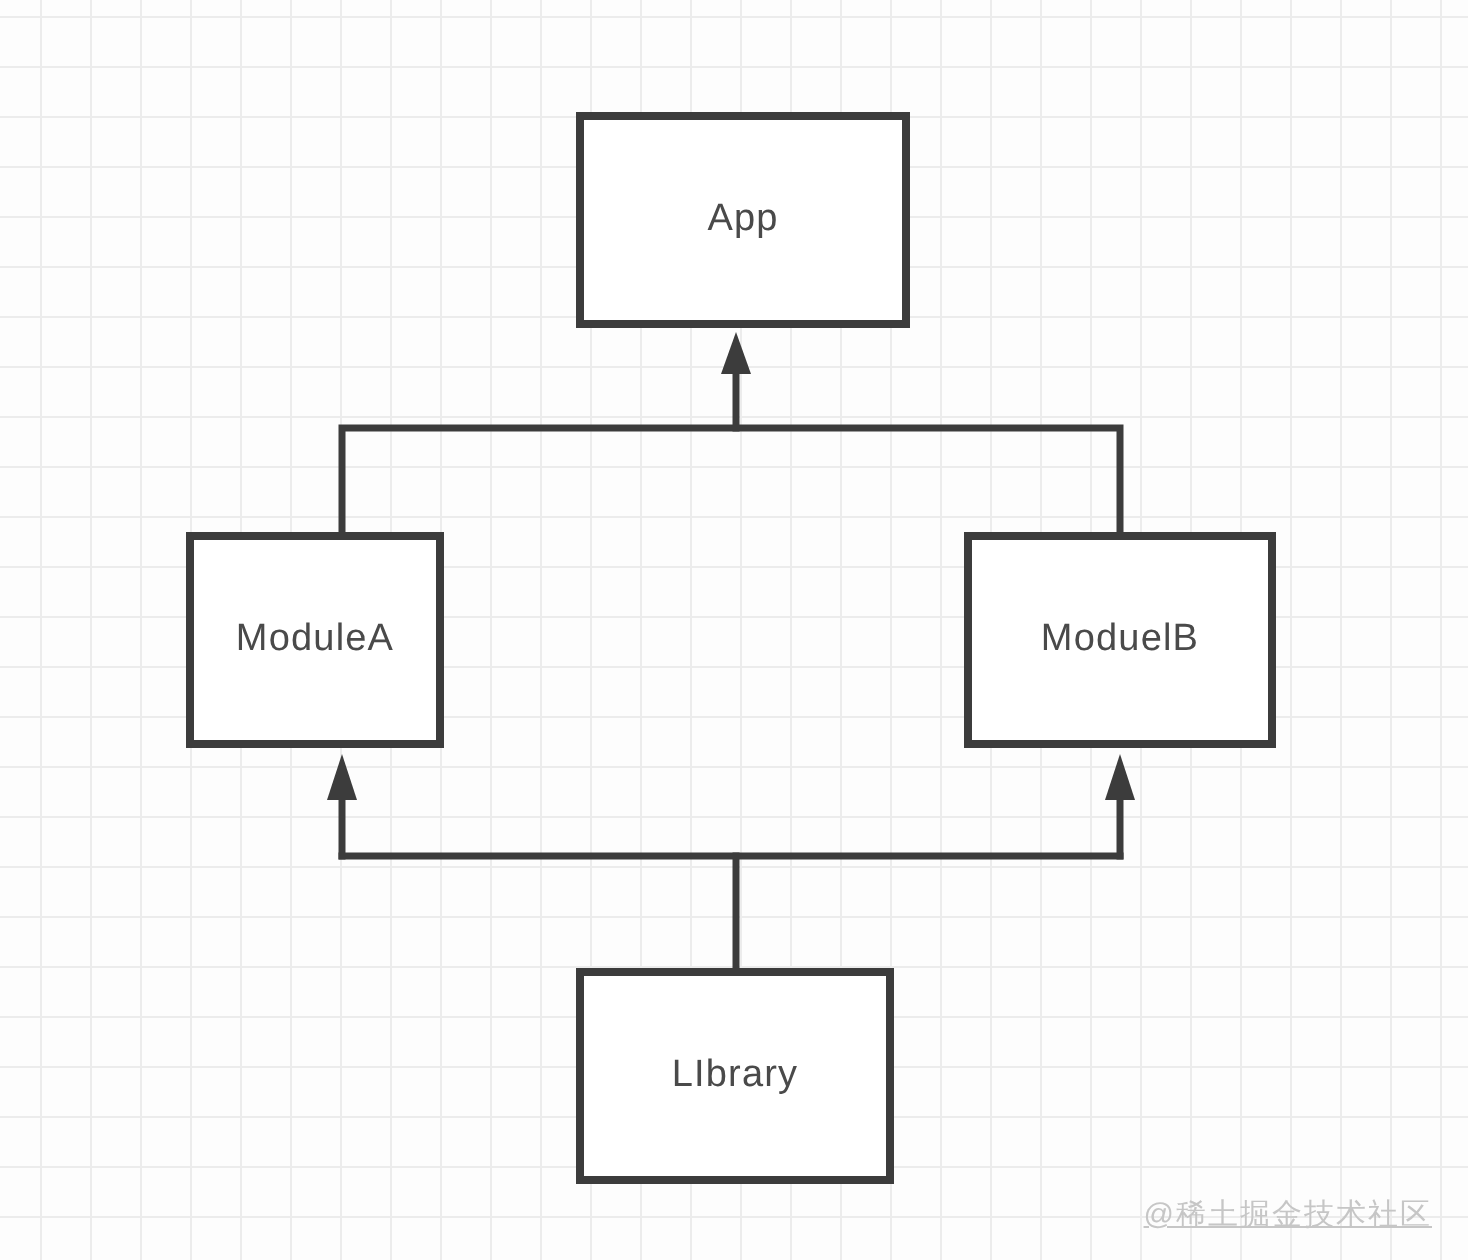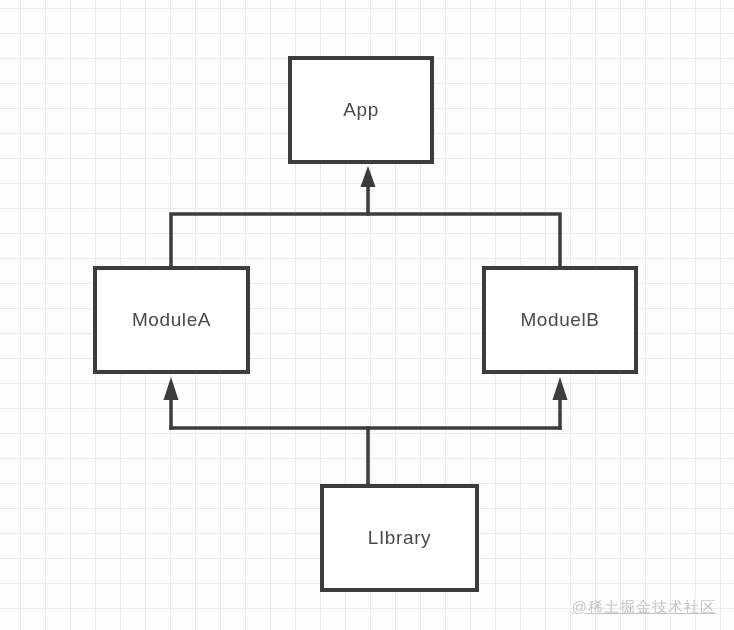--- a/index.html
+++ b/index.html
@@ -40,24 +40,24 @@
     display: flex;
     align-items: center;
     justify-content: center;
   }
   .node-label {
     font-size: 19px;
     letter-spacing: 0.6px;
     color: #4a4a4a;
   }
 
-  .node-app     { left: 288px; top: 56px;  width: 146px; height: 108px; }
-  .node-modulea { left: 93px;  top: 266px; width: 157px; height: 108px; }
+  .node-app     { left: 288px; top: 56px;  width: 167px; height: 108px; }
+  .node-modulea { left: 93px;  top: 266px; width: 129px; height: 108px; }
   .node-moduelb { left: 482px; top: 266px; width: 156px; height: 108px; }
-  .node-library { left: 288px; top: 484px; width: 159px; height: 108px; margin-left: 32px; }
+  .node-library { left: 288px; top: 484px; width: 159px; height: 108px; }
 
   .watermark {
     position: absolute;
     right: 18px;
     bottom: 13px;
     font-size: 15px;
     letter-spacing: 1px;
     color: #c6c6c6;
     user-select: none;
     text-decoration: underline;

